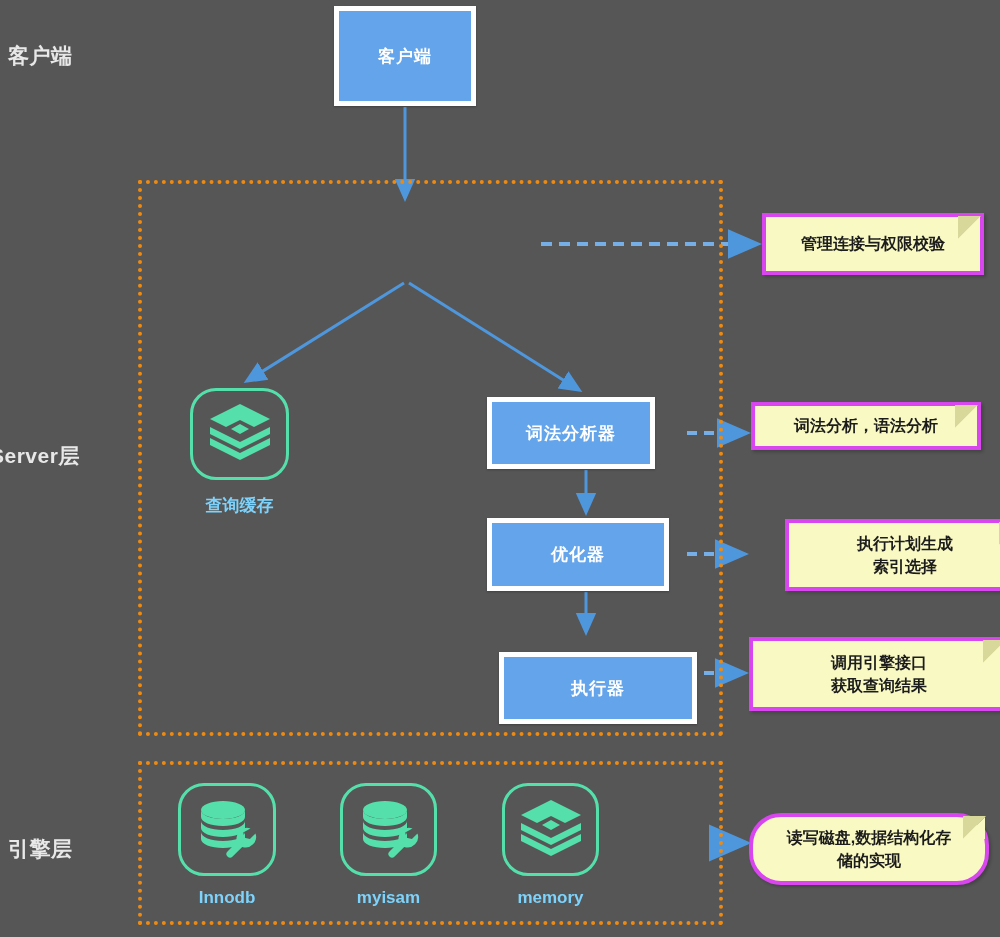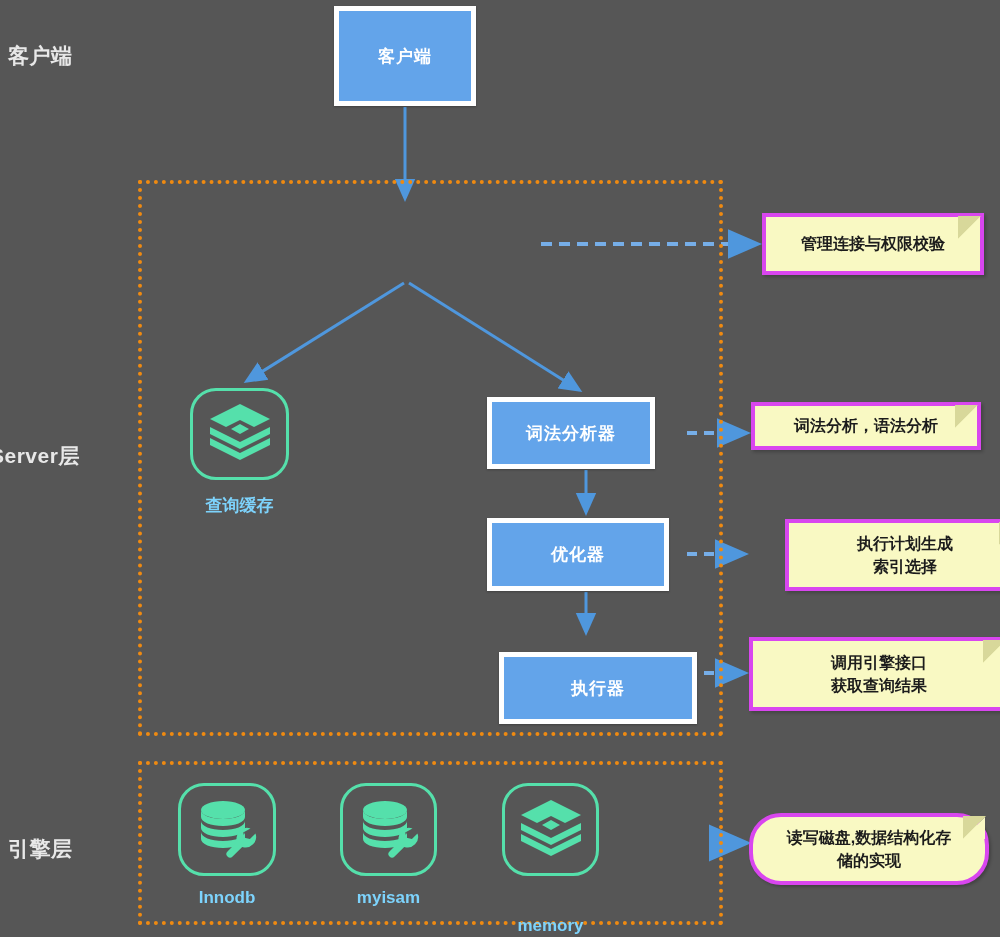--- a/index.html
+++ b/index.html
@@ -122,21 +122,21 @@
   #tile-cache  { left: 190px; top: 388px; width: 99px;  height: 92px; }
   #cap-cache   { left: 190px; top: 494px; width: 99px; }
 
   #tile-innodb { left: 178px; top: 783px; width: 98px;  height: 93px; }
   #cap-innodb  { left: 178px; top: 888px; width: 98px; }
 
   #tile-myisam { left: 340px; top: 783px; width: 97px;  height: 93px; }
   #cap-myisam  { left: 340px; top: 888px; width: 97px; }
 
   #tile-memory { left: 502px; top: 783px; width: 97px;  height: 93px; }
-  #cap-memory  { left: 502px; top: 888px; width: 97px; margin-top: 28px; }
+  #cap-memory  { left: 502px; top: 888px; width: 97px; }
 
   
   #wires { position: absolute; left: 0; top: 0; width: 1000px; height: 937px; pointer-events: none; }
 </style>
 </head>
 <body>
 
 <div id="canvas">
 
   <svg id="wires" viewBox="0 0 1000 937" xmlns="http://www.w3.org/2000/svg">

